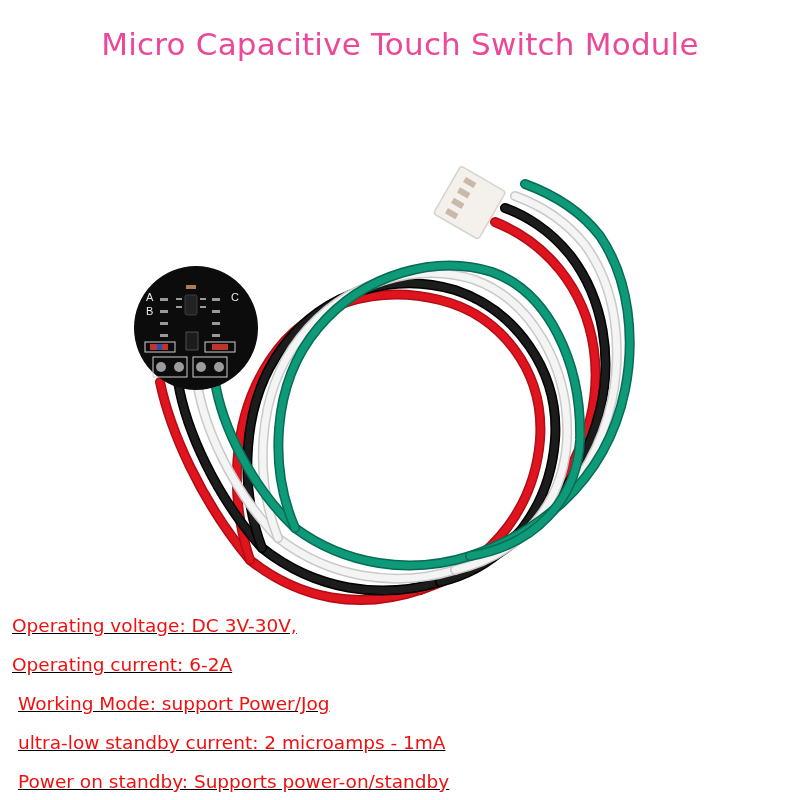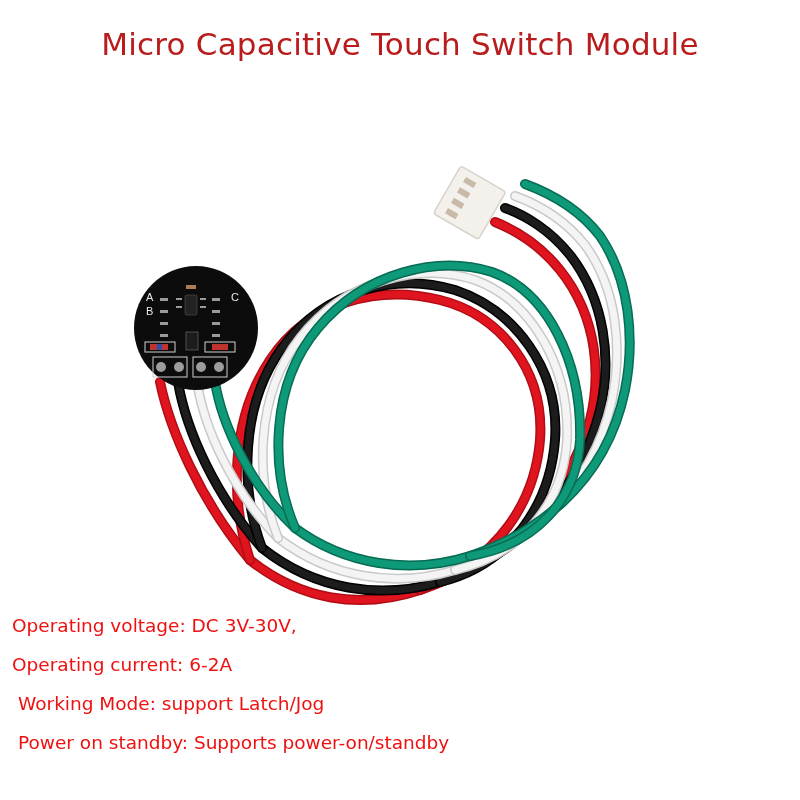--- a/index.html
+++ b/index.html
@@ -1,21 +1,21 @@
 <!DOCTYPE html>
 <html><head>
   <meta charset="utf-8">
   <style>
     html, body { margin: 0; padding: 0; background: #ffffff; }
     body { width: 800px; height: 800px; position: relative; overflow: hidden;
            font-family: "DejaVu Sans", "Liberation Sans", sans-serif; }
     .title { position: absolute; top: 26px; left: 0; width: 800px; text-align: center;
-             color: #b91c1c; font-size: 31px; letter-spacing: 0.2px; }
+             color: #ec4899; font-size: 31px; letter-spacing: 0.2px; }
     .product { position: absolute; left: 0; top: 0; width: 800px; height: 800px; }
-    .specs { position: absolute; left: 12px; top: 606px; margin: 0; padding: 0; list-style: none; }
+    .specs { position: absolute; left: 12px; top: 606px; margin: 0; padding: 0; list-style: none; text-decoration: underline; }
     .specs li { color: #f01010; font-size: 18.5px; height: 39px; line-height: 39px; white-space: nowrap; }
     .specs li.indent { padding-left: 6px; }
   </style>
 </head>
 <body>
 
 <div class="title">Micro Capacitive Touch Switch Module</div>
 
 <svg class="product" viewBox="0 0 800 800" xmlns="http://www.w3.org/2000/svg">
 
@@ -86,15 +86,16 @@
     <circle cx="161" cy="367" r="5" fill="#9c9c9c"></circle>
     <circle cx="179" cy="367" r="5" fill="#9c9c9c"></circle>
     <circle cx="201" cy="367" r="5" fill="#9c9c9c"></circle>
     <circle cx="219" cy="367" r="5" fill="#9c9c9c"></circle>
   </g>
 </svg>
 
 <ul class="specs">
   <li>Operating voltage: DC 3V-30V,</li>
   <li>Operating current: 6-2A</li>
-  <li class="indent">Working Mode: support Latch/Jog</li>
+  <li class="indent">Working Mode: support Power/Jog</li>
+  <li class="indent">ultra-low standby current: 2 microamps - 1mA</li>
   <li class="indent">Power on standby: Supports power-on/standby</li>
 </ul>
 
 </body></html>

